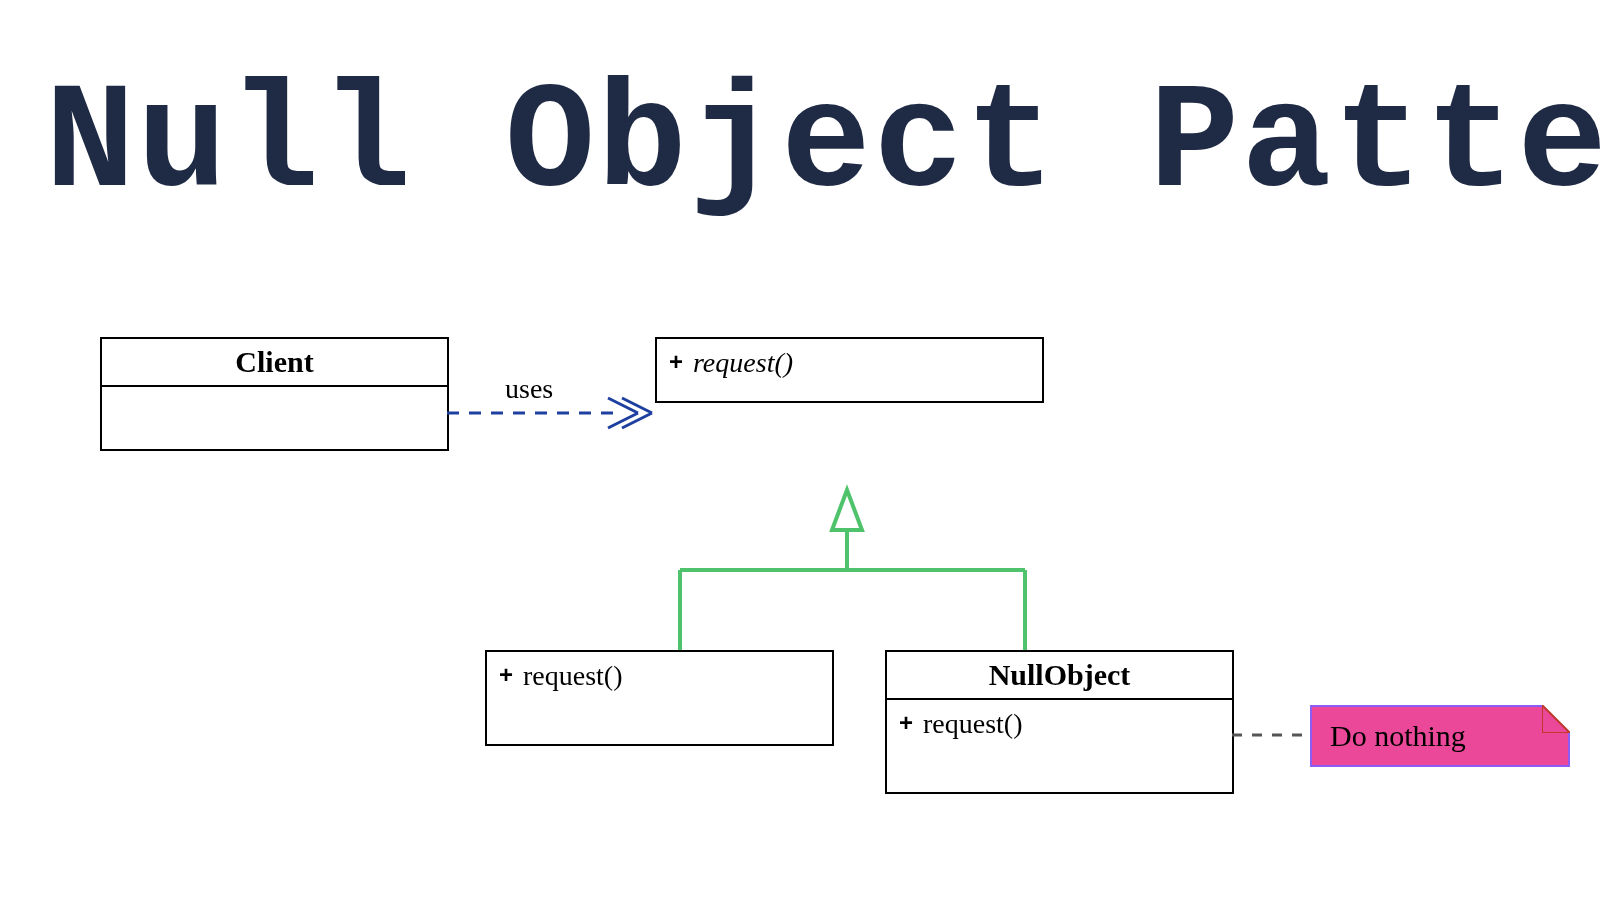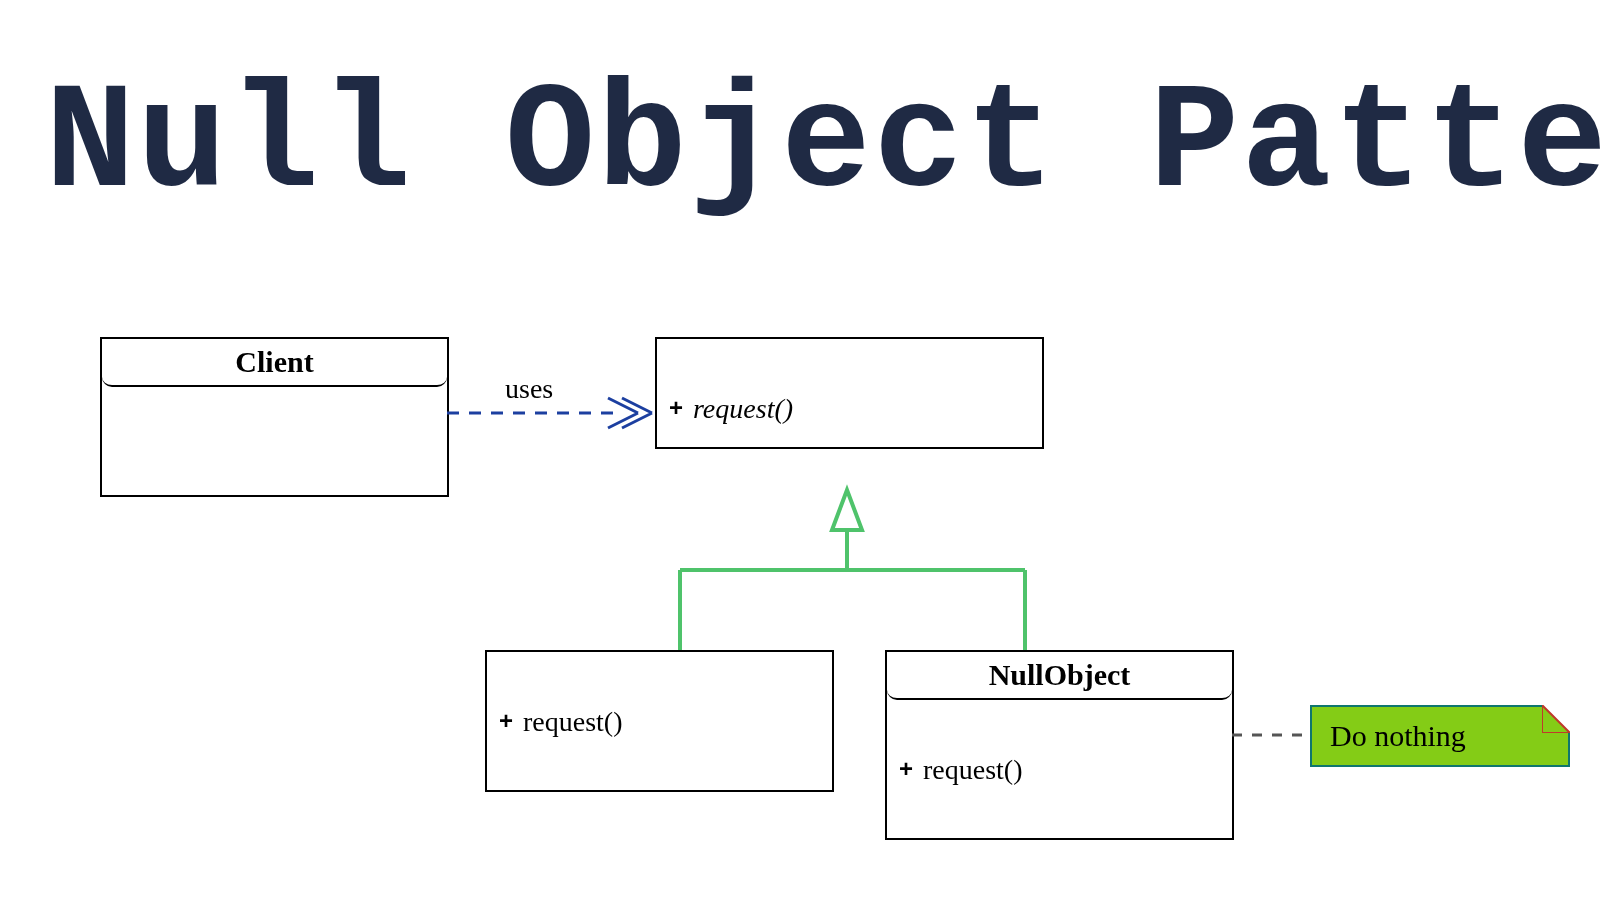--- a/index.html
+++ b/index.html
@@ -27,42 +27,40 @@
     position: absolute;
     border: 2px solid #000;
     background: #fff;
   }
   .uml-title {
     text-align: center;
     font-size: 30px;
     padding: 6px 10px;
     border-bottom: 2px solid #000;
     font-family: Georgia, serif;
-    border-radius: 10px;
   }
   .uml-body {
     min-height: 46px;
     padding: 8px 12px;
     font-size: 28px;
     text-align: left;
-    margin-top: 46px;
   }
   .italic { font-style: italic; }
   .bold { font-weight: bold; }
   .plus {
     font-family: Arial, sans-serif;
     font-weight: bold;
     font-size: 24px;
     vertical-align: 2px;
     margin-right: 10px;
   }
   .note {
     position: absolute;
-    background: #84cc16;
-    border: 2px solid #0f766e;
+    background: #ec4899;
+    border: 2px solid #8b5cf6;
     font-size: 30px;
     padding: 12px 18px;
     font-family: Georgia, serif;
   }
   .note-fold {
     position: absolute;
     top: -2px;
     right: -2px;
     width: 0;
     height: 0;

